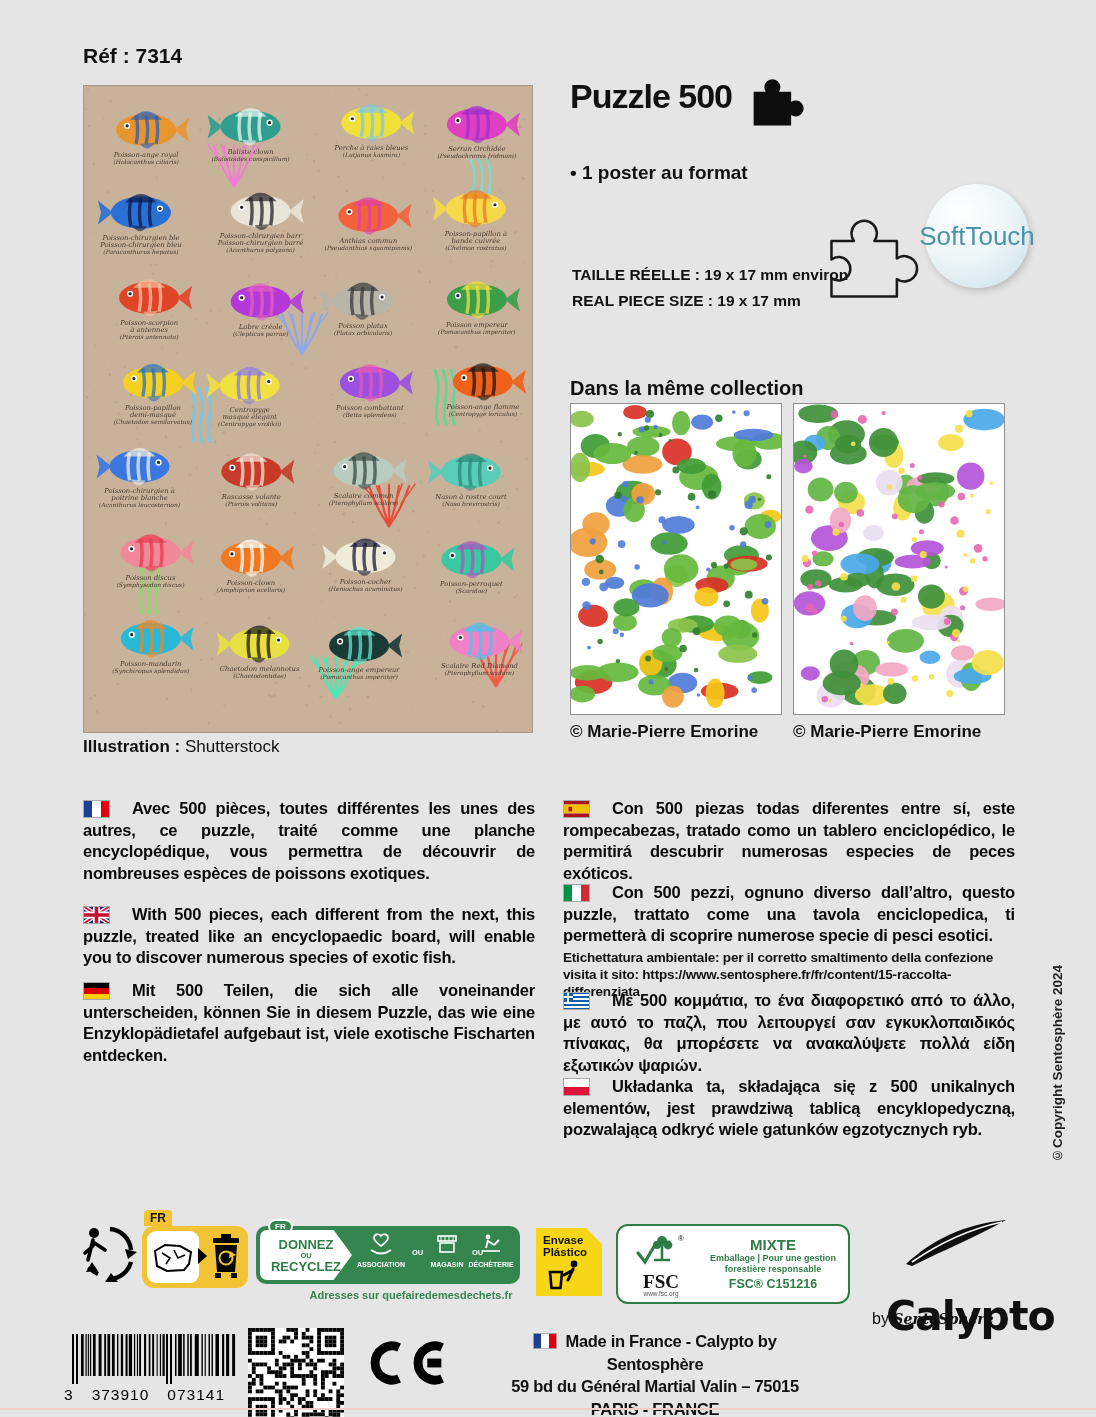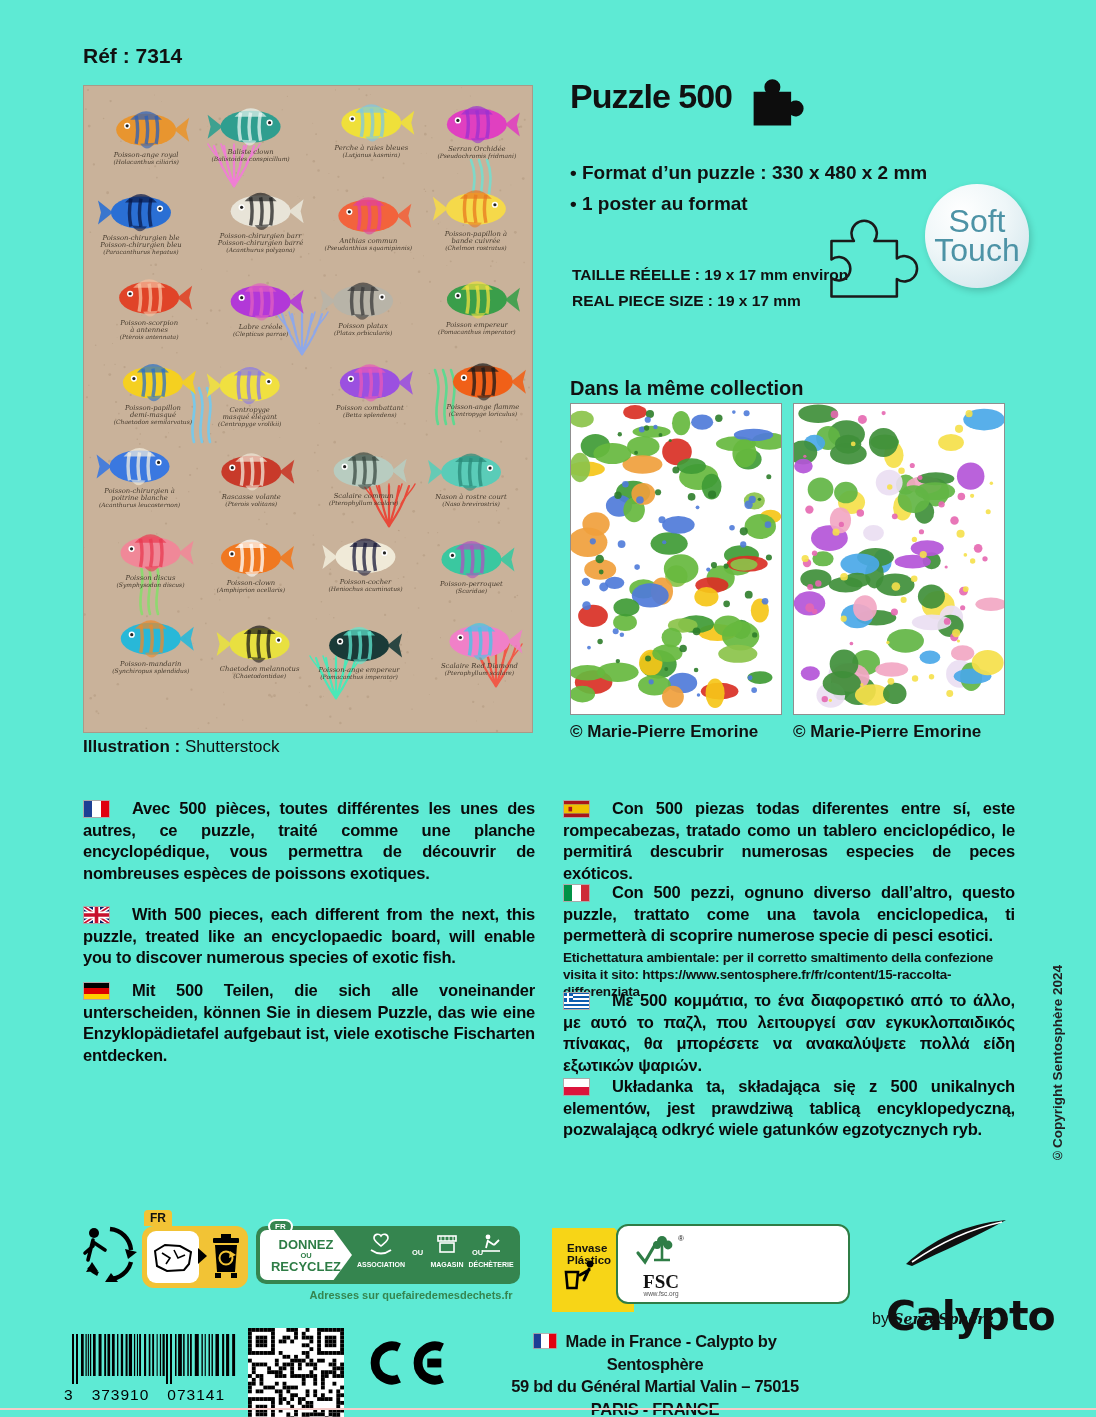--- a/index.html
+++ b/index.html
@@ -1,31 +1,31 @@
 <!DOCTYPE html>
 <html><head>
 <meta charset="utf-8">
 <style>
   html,body{margin:0;padding:0;background:#fff;}
-  .page{position:relative;width:1096px;height:1417px;background:#5eead4;overflow:hidden;
+  .page{position:relative;width:1096px;height:1417px;background:#e5e5e5;overflow:hidden;
         font-family:"Liberation Sans",sans-serif;color:#111;}
   .abs{position:absolute;}
   
   #ref{left:83px;top:44px;font-size:21px;font-weight:bold;letter-spacing:0;}
   #poster-wrap{left:83px;top:85px;width:448px;height:646px;border:1px solid #a89a88;background:#c9b29a;}
   #poster-caption{left:83px;top:737px;font-size:17px;}
   #title-row{left:570px;top:70px;display:flex;align-items:flex-start;}
   #page-title{font-size:34px;font-weight:bold;letter-spacing:-1px;line-height:52px;text-align:right;}
   #puzzle-icon{margin-left:16px;margin-top:2px;}
   #bullets{left:570px;top:157px;font-size:19px;font-weight:bold;line-height:31px;}
   #sizes{left:572px;top:262px;font-size:15.5px;font-weight:bold;line-height:26px;}
   #soft-touch{left:925px;top:184px;width:104px;height:104px;border-radius:50%;
       background:radial-gradient(circle at 35% 28%,#ffffff 0%,#eef6f8 45%,#c9e0e8 100%);
-      box-shadow:2px 3px 7px rgba(0,0,0,.18);display:flex;flex-direction:column;
-      align-items:center;justify-content:center;color:#4d93a6;font-size:32px;line-height:29px;}
+      box-shadow:2px 3px 7px rgba(0,0,0,.18);display:flex;
+      align-items:center;justify-content:center;color:#4d93a6;font-size:26px;line-height:29px;}
   #piece-outline{left:810px;top:204px;}
   
   #collection-title{left:570px;top:377px;font-size:20px;font-weight:bold;}
   .thumb{border:1px solid #8f8f8f;background:#fff;}
   #thumb1{left:570px;top:403px;}
   #thumb2{left:793px;top:403px;}
   .credit{font-size:17px;font-weight:bold;}
   #credit1{left:570px;top:722px;}
   #credit2{left:793px;top:722px;}
   
@@ -47,21 +47,21 @@
      clip-path:polygon(0 0,80% 0,100% 50%,80% 100%,0 100%);border-radius:7px 0 0 7px;
      display:flex;flex-direction:column;align-items:center;justify-content:center;color:#2e7d46;}
   #banner-chevron .b1{font-size:13px;font-weight:bold;line-height:13px;text-align:right;}
   #banner-chevron .b2{font-size:7.5px;font-weight:bold;line-height:9px;}
   .banner-group{position:absolute;top:7px;width:58px;text-align:center;color:#fff;}
   .banner-group .lbl{font-size:7px;font-weight:bold;margin-top:2px;letter-spacing:0;}
   .banner-ou{position:absolute;top:22px;color:#fff;font-size:7.5px;font-weight:bold;}
   #adresses{left:300px;top:1289px;width:222px;text-align:center;color:#35854f;
      font-size:11px;font-weight:bold;}
   #envase{left:536px;top:1228px;width:66px;height:68px;background:#f7d517;
-     clip-path:polygon(0 0,76% 0,100% 24%,100% 100%,0 100%);padding:8px;margin-left:16px;}
+     clip-path:polygon(0 0,76% 0,100% 24%,100% 100%,0 100%);padding:0;}
   #envase .t{font-size:11.5px;font-weight:bold;line-height:12px;padding:6px 0 0 7px;color:#111;}
   #fsc{left:616px;top:1224px;width:230px;height:76px;background:#fff;border:2px solid #2f7d46;
      border-radius:12px;display:flex;align-items:center;}
   #fsc-left{width:86px;text-align:center;}
   #fsc-left .fsc-name{font-family:"Liberation Serif",serif;font-weight:bold;font-size:19px;
      line-height:17px;color:#111;}
   #fsc-left .fsc-url{font-size:6.5px;color:#555;}
   #fsc-right{flex:1;text-align:center;color:#2f7d46;padding-right:6px;}
   #fsc-right .mixte{font-size:15px;font-weight:bold;line-height:16px;}
   #fsc-right .d{font-size:9px;font-weight:bold;line-height:10.5px;}
@@ -994,21 +994,20 @@
   </div>
 
   <div class="abs" id="title-row">
     <div id="page-title">Puzzle 500</div>
     <svg id="puzzle-icon" width="60" height="58" viewBox="0 0 64 60">
       <path d="M6,20 h13 a8.5,8.5 0 1,1 14,0 h13 v11 a8.5,8.5 0 1,1 0,14 v11 h-40 z" fill="#0d0d0d"></path>
     </svg>
   </div>
 
   <div class="abs" id="bullets">
-    <div>• Format d’un puzzle : 330 x 480 x 2 mm</div>
     <div>• 1 poster au format</div>
   </div>
 
   <div class="abs" id="sizes">
     <div>TAILLE RÉELLE : 19 x 17 mm environ</div>
     <div>REAL PIECE SIZE : 19 x 17 mm</div>
   </div>
 
   <div class="abs" id="soft-touch">
     <span>Soft</span>
@@ -1454,20 +1453,25 @@
       <svg width="66" height="38" viewBox="0 0 66 38">
         <path d="M10,22 L17,31 L28,12" stroke="#2f7d46" stroke-width="3.2" fill="none" stroke-linecap="round"></path>
         <circle cx="34" cy="10" r="5" fill="#2f7d46"></circle>
         <circle cx="40" cy="14" r="4.4" fill="#2f7d46"></circle>
         <circle cx="29" cy="14" r="4" fill="#2f7d46"></circle>
         <path d="M34,14 V29 M26,29 H42" stroke="#2f7d46" stroke-width="2.6"></path>
         <text x="50" y="10" font-size="8" fill="#111">®</text>
       </svg>
       <div class="fsc-name">FSC</div>
       <div class="fsc-url">www.fsc.org</div>
+    </div>
+    <div id="fsc-right">
+      <div class="mixte">MIXTE</div>
+      <div class="d">Emballage | Pour une gestion forestière responsable</div>
+      <div class="code">FSC® C151216</div>
     </div>
   </div>
 
   <div class="abs" id="calypto-name">Calypto</div>
   <svg class="abs" id="calypto-leaf" width="108" height="48" viewBox="0 0 108 48">
     <path d="M4,46 C30,22 62,6 104,2 C72,20 42,32 10,48 Z" fill="#101010"></path>
     <path d="M10,44 C42,22 72,10 100,4" stroke="#fff" stroke-width="1.6" fill="none"></path>
   </svg>
   <div class="abs" id="calypto-by">
     <span>by</span>

